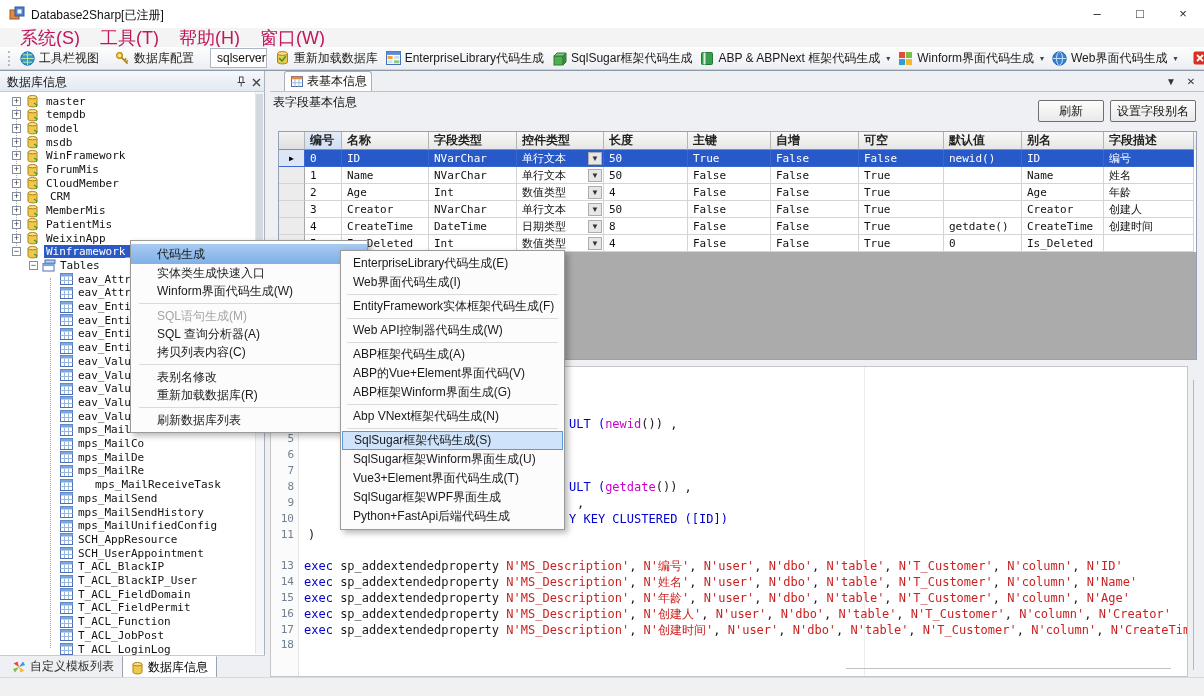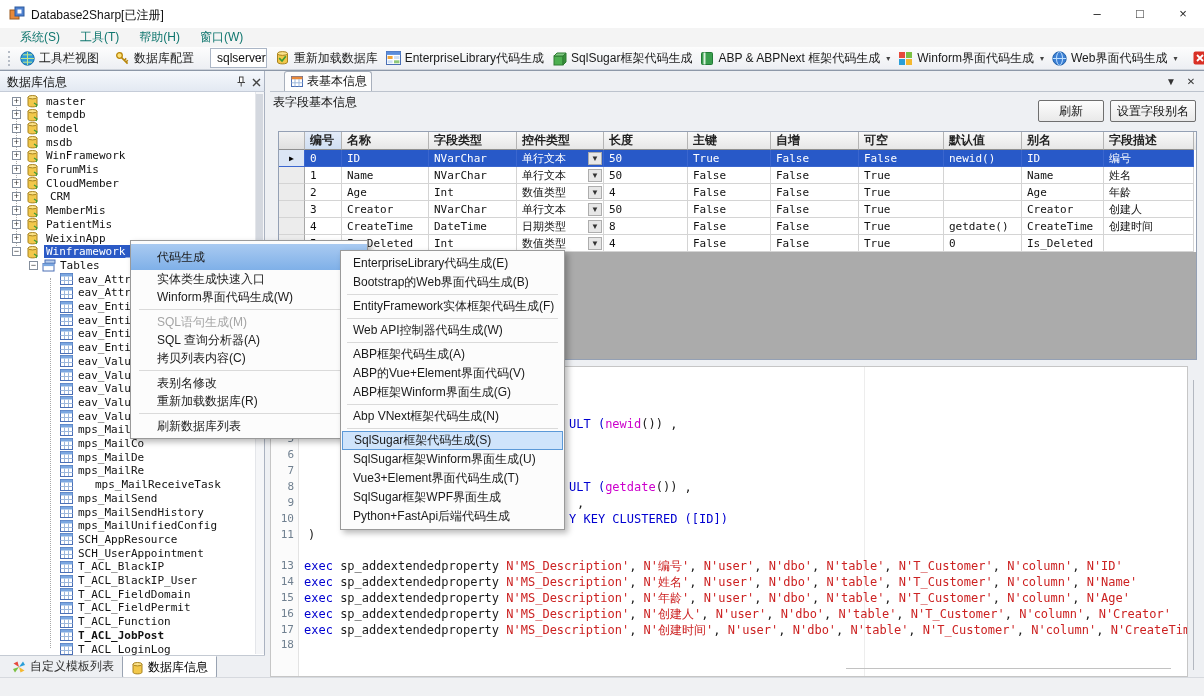--- a/index.html
+++ b/index.html
@@ -7,21 +7,21 @@
        font-family:"Liberation Sans",sans-serif;-webkit-font-smoothing:antialiased}
   .abs{position:absolute}
 
   
   .titlebar{left:0;top:0;width:1204px;height:28px;background:#fff;border-bottom:1px solid #e8e8e8}
   .app-icon{left:9px;top:6px;width:16px;height:16px}
   .title-text{left:31px;top:7px;font-size:12px;color:#111;white-space:nowrap}
   .win-btn{top:0;width:44px;height:28px;text-align:center;line-height:28px;font-size:13px;color:#222}
 
   .menubar{left:0;top:28px;width:1204px;height:19px;background:#f4f4f4;display:flex;align-items:center;padding-left:10px;box-sizing:border-box}
-  .menu-item{font-size:12px;color:#0f766e;padding:1px 10px}
+  .menu-item{font-size:18px;color:#be185d;padding:1px 10px}
 
   .toolbar{left:0;top:47px;width:1204px;height:23px;background:linear-gradient(#fdfdfd,#edeff3);
            border-bottom:1px solid #cdd2da;display:flex;align-items:center;padding-left:8px;box-sizing:border-box}
   .tb-grip{width:3px;height:15px;border-left:2px dotted #b6bcc6;margin-right:6px}
   .tb-btn{display:flex;align-items:center;gap:4px;padding:1px 4px;font-size:12px;color:#1a1a1a;white-space:nowrap}
   .tb-dd{font-size:8px;color:#444;margin-left:2px}
   .tb-sep{width:1px;height:16px;background:#c6cad2;margin:0 4px}
   .tb-combo{width:102px;height:18px;border:1px solid #abb6c6;background:#fff;font-size:12px;
             display:flex;align-items:center;padding-left:6px;position:relative;margin:0 4px;color:#111}
   .tb-combo svg{position:absolute;right:4px;top:6px}
@@ -89,21 +89,21 @@
   .frag{position:absolute;top:0;white-space:pre;font-size:12px;font-family:"DejaVu Sans Mono",monospace}
   .kw{color:#0000d0}.str{color:#cc2222}.fn{color:#cc00cc}.pl{color:#1a1a1a}
   .hsline{position:absolute;left:575px;top:301px;width:325px;height:1px;background:#c2c2c2}
   .right-line{left:1193px;top:380px;width:1px;height:290px;background:#b3b8c0}
 
   
   .menu{background:#fcfcfc;border:1px solid #9a9a9a;box-shadow:3px 3px 6px rgba(0,0,0,.28);box-sizing:border-box;padding:3px 0}
   #ctx{left:130px;top:240px;width:238px;z-index:60}
   #sub{left:340px;top:250px;width:225px;z-index:61}
   .mi{position:relative;font-size:12px;color:#1a1a1a;display:flex;align-items:center;height:18px;padding:0 14px 0 26px;white-space:nowrap}
-  .mi.tall{height:26px}
+  .mi.tall{height:20px}
   .mi.hl{background:linear-gradient(#a9caf1,#7fb0e8)}
   .mi.dis{color:#a4a4a4}
   .mi .arrow{position:absolute;right:7px;font-size:8px;color:#333}
   .mi.dis .arrow{color:#b0b0b0}
   .msep{height:7px;display:flex;align-items:center}
   .msep div{height:1px;background:#dadada;flex:1;margin:0 8px}
   .smi{position:relative;font-size:12px;color:#1a1a1a;display:flex;align-items:center;height:19px;padding:0 12px;white-space:nowrap;box-sizing:border-box}
   .smi.hl2{background:#cfe4fb;border:1px solid #5b99d8;margin:0 1px;padding:0 11px}
   .ssep{height:5px;display:flex;align-items:center}
   .ssep div{height:1px;background:#dadada;flex:1;margin:0 6px}
@@ -707,21 +707,21 @@
         <svg width="13" height="12">
           <rect x="0.5" y="0.5" width="12" height="11" fill="#fff" stroke="#4a6fb5"></rect>
           <rect x="0.5" y="0.5" width="12" height="3" fill="#7ba7e0"></rect>
           <line x1="4.5" y1="3.5" x2="4.5" y2="11" stroke="#9db8dc"></line>
           <line x1="8.5" y1="3.5" x2="8.5" y2="11" stroke="#9db8dc"></line>
           <line x1="0.5" y1="7.5" x2="12.5" y2="7.5" stroke="#9db8dc"></line>
         </svg>
       </span>
       <span class="t-label lbl" style="left: 76px;">T_ACL_Function</span>
     </div>
-    <div class="tree-row" style="top: 536.3px; font-weight: bold;">
+    <div class="tree-row" style="top: 536.3px;">
       <span class="t-icon icon" style="left: 60px;">
         <svg width="13" height="12">
           <rect x="0.5" y="0.5" width="12" height="11" fill="#fff" stroke="#4a6fb5"></rect>
           <rect x="0.5" y="0.5" width="12" height="3" fill="#7ba7e0"></rect>
           <line x1="4.5" y1="3.5" x2="4.5" y2="11" stroke="#9db8dc"></line>
           <line x1="8.5" y1="3.5" x2="8.5" y2="11" stroke="#9db8dc"></line>
           <line x1="0.5" y1="7.5" x2="12.5" y2="7.5" stroke="#9db8dc"></line>
         </svg>
       </span>
       <span class="t-label lbl" style="left: 76px;">T_ACL_JobPost</span>
@@ -1132,21 +1132,21 @@
     </div>
     <div class="mi">
       <span>刷新数据库列表</span>
     </div>
   </div>
 <div class="abs menu" id="sub">
     <div class="smi">
       <span>EnterpriseLibrary代码生成(E)</span>
     </div>
     <div class="smi">
-      <span>Bootstrap的Web界面代码生成(B)</span>
+      <span>Web界面代码生成(I)</span>
     </div>
     <div class="ssep">
       <div></div>
     </div>
     <div class="smi">
       <span>EntityFramework实体框架代码生成(F)</span>
     </div>
     <div class="ssep">
       <div></div>
     </div>

